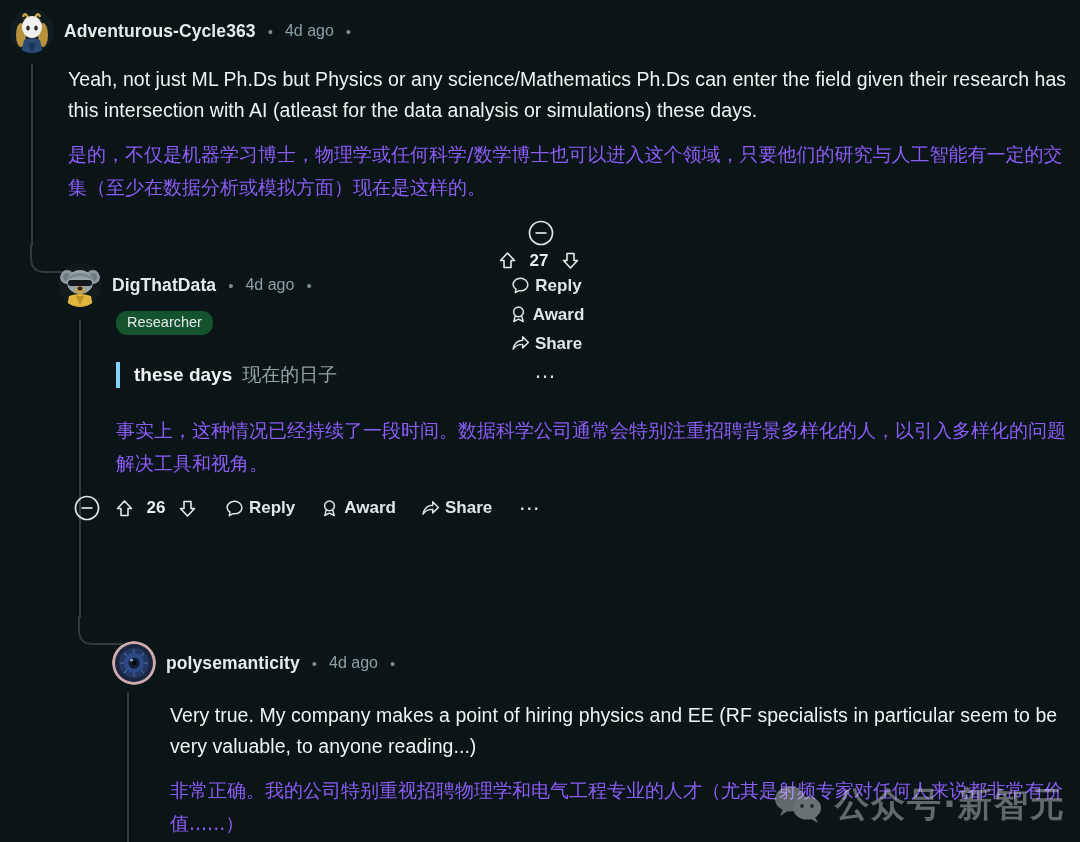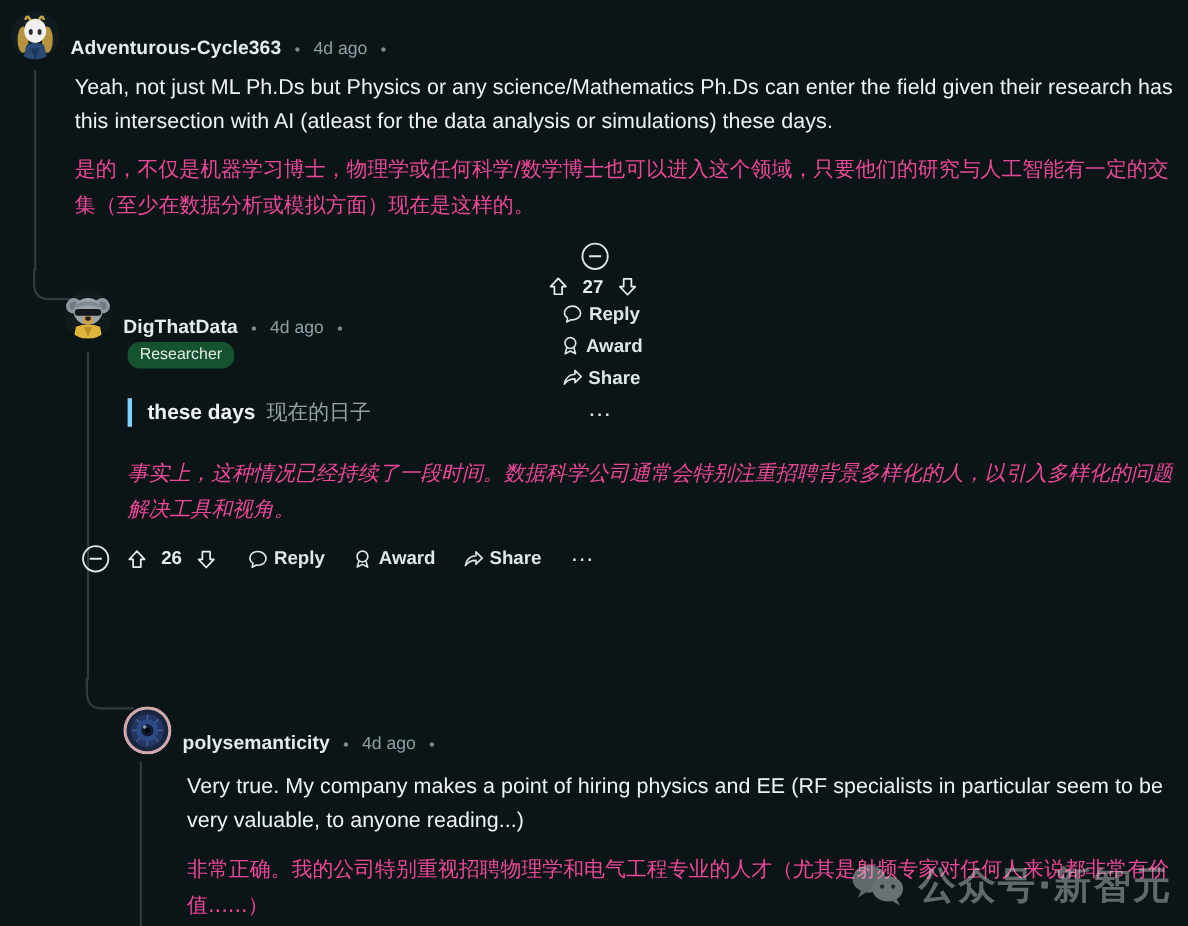--- a/index.html
+++ b/index.html
@@ -11,21 +11,21 @@
   }
   .page { position:relative; width:1080px; height:842px; background:#0b1416; }
 
   
   .comment { position:relative; }
   .c1 { padding-left:0px; }
   .c2 { padding-left:48px; }
   .c3 { padding-left:96px; }
 
   .chead {
-    display:flex; align-items:flex-end; gap:10px;
+    display:flex; align-items:center; gap:10px;
     height:46px;
   }
   .avatar {
     width:44px; height:44px; border-radius:50%;
     flex:0 0 44px; overflow:hidden; position:relative;
     background:#0e1a1d;
   }
   .avatar svg { display:block; width:100%; height:100%; }
 
   .uname {
@@ -43,21 +43,21 @@
     white-space:nowrap;
   }
   .flairrow { height:30px; display:flex; align-items:center; }
 
   
   .body-en {
     color:#eff3f4; font-size:19.5px; line-height:31px;
     letter-spacing:.05px;
   }
   .body-zh {
-    color:#ec4899; font-size:19px; line-height:33px;
+    color:#8b5cf6; font-size:19px; line-height:33px;
     font-family:"DejaVu Sans","Liberation Sans",sans-serif;
   }
   .quote {
     border-left:4px solid #7dd3fc;
     padding-left:14px; margin:10px 0 14px 0;
   }
   .quote .qen { color:#eff3f4; font-size:19px; font-weight:bold; }
   .quote .qzh { color:#93a3a6; font-size:19px; padding-left:10px;
                 font-family:"DejaVu Sans","Liberation Sans",sans-serif; }
 
@@ -211,21 +211,21 @@
     </div>
 
     <div class="flairrow" style="padding-left:106px;">
       <span class="flair">Researcher</span>
     </div>
 
     <div style="padding-left:106px; padding-top:14px;">
       <div class="quote">
         <span class="qen">these days</span><span class="qzh">现在的日子</span>
       </div>
-      <div class="body-zh" style="padding-top:12px;font-style:italic;">事实上，这种情况已经持续了一段时间。数据科学公司通常会特别注重招聘背景多样化的人，以引入多样化的问题解决工具和视角。</div>
+      <div class="body-zh" style="padding-top:12px;">事实上，这种情况已经持续了一段时间。数据科学公司通常会特别注重招聘背景多样化的人，以引入多样化的问题解决工具和视角。</div>
     </div>
 
     <div class="actions" style="padding-left:60px; padding-top:14px;">
       <span class="icn collapse">
         <svg width="26" height="26" viewBox="0 0 26 26">
           <circle cx="13" cy="13" r="11.5" fill="none" stroke="#dfe6e7" stroke-width="1.7"></circle>
           <line x1="7.5" y1="13" x2="18.5" y2="13" stroke="#dfe6e7" stroke-width="1.7"></line>
         </svg>
       </span>
       <span class="votes">

